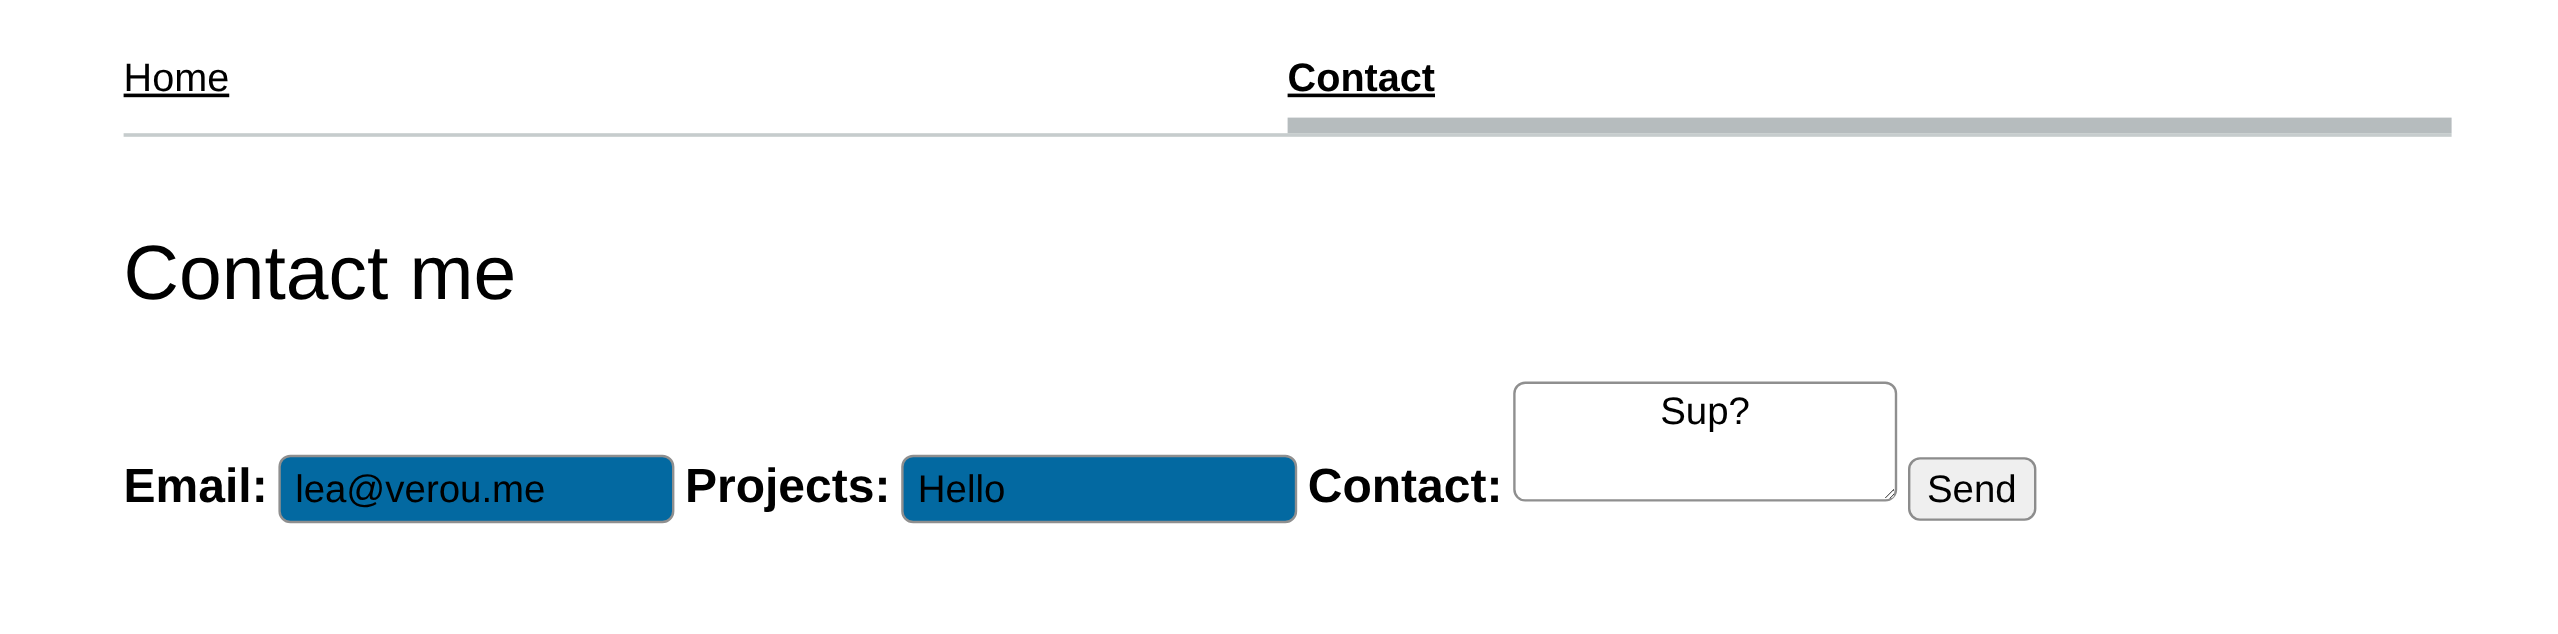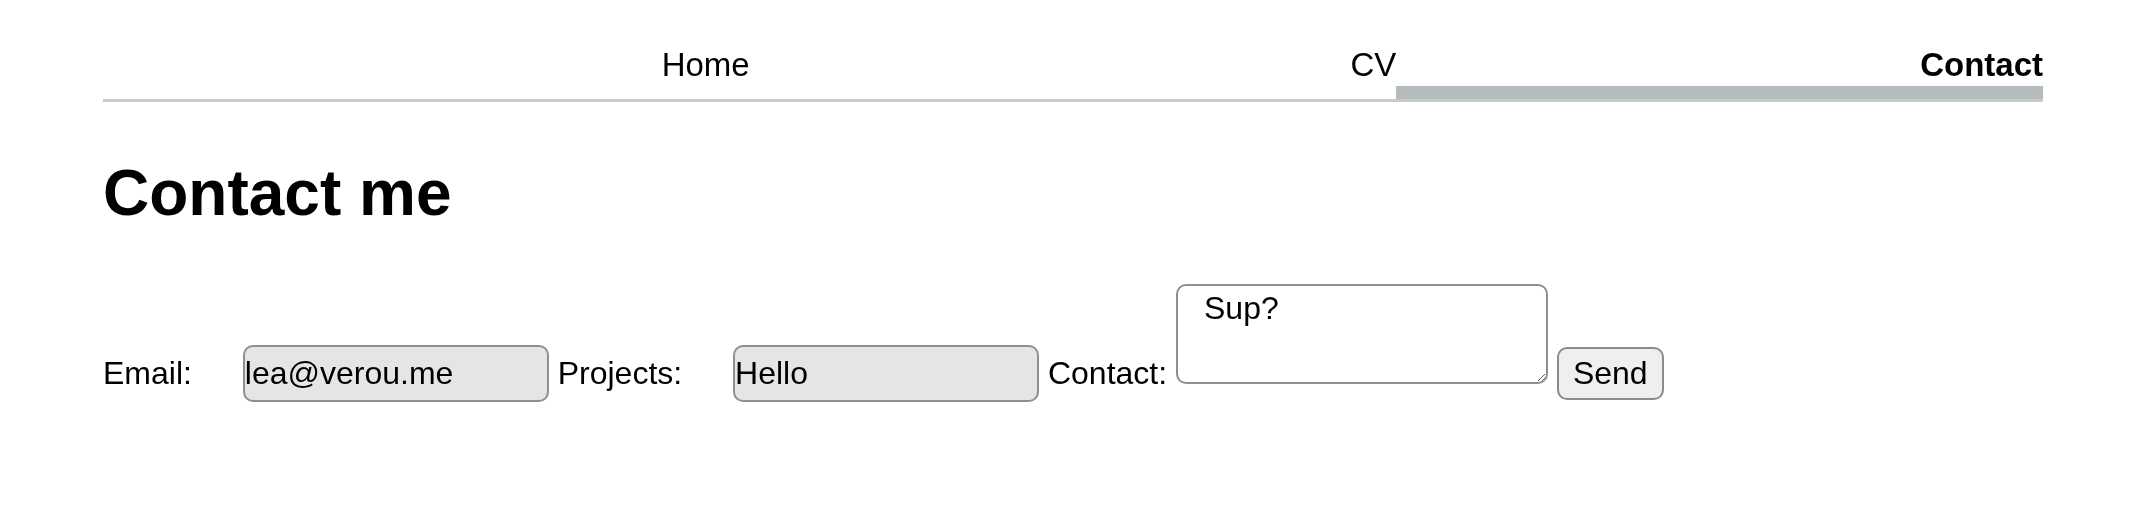--- a/index.html
+++ b/index.html
@@ -22,92 +22,93 @@
   
   nav ul {
     list-style: none;
     display: flex;
     margin: 0;
     padding: 0;
     border-bottom: 3px solid #c6cccd;
   }
   nav li {
     flex: 1 1 0;
-    text-align: right;
+    text-align: left;
     font-size: 33px;
     line-height: 36px;
-    padding: 47px 0 3px;
+    padding: 47px 0 15px;
     border-bottom: 13px solid transparent;
     cursor: pointer;
+    text-decoration: underline;
   }
   nav li.active {
     font-weight: 700;
     border-bottom-color: #b6bcbe;
   }
 
   
   h1 {
     font-size: 64px;
-    font-weight: 700;
-    margin: 54px 0 0 0;
+    font-weight: 400;
+    margin: 76px 0 0 0;
   }
 
   
   .form-row {
     margin: 54px 0 0 0;
     font-size: 32px;
     white-space: nowrap;
   }
   .form-row label {
-    font-size: 32px;
+    font-size: 40px;
+    font-weight: bold;
   }
   .form-row input[type="text"],
   .form-row input[type="email"] {
     font: inherit;
     color: #000;
     width: 302px;
-    padding: 8px 0;
+    padding: 8px 12px;
     border: 2px solid #8f8f8f;
     border-radius: 10px;
-    background: #e5e5e5;
+    background: #0369a1;
     vertical-align: baseline;
-    margin-left: 42px;
   }
   .form-row textarea {
     font: inherit;
     color: #000;
     width: 316px;
     height: 88px;
-    padding: 4px 26px;
+    padding: 4px 0;
     border: 2px solid #8f8f8f;
     border-radius: 10px;
     background: #fff;
     resize: both;
     vertical-align: baseline;
+    text-align: center;
   }
   .form-row button {
     font: inherit;
     color: #000;
     padding: 6px 14px;
     background: #efefef;
     border: 2px solid #8c8c8c;
     border-radius: 10px;
     cursor: pointer;
     vertical-align: baseline;
   }
 </style>
 </head>
 <body>
 
 <div class="content">
 
   <nav>
     <ul>
       <li>Home</li>
-      <li>CV</li>
       <li class="active">Contact</li>
     </ul>
   </nav>
 
   <h1>Contact me</h1>
 
   <p class="form-row">
     <label>Email:</label>
     <input type="email" value="lea@verou.me" style="">
     <label>Projects:</label>

